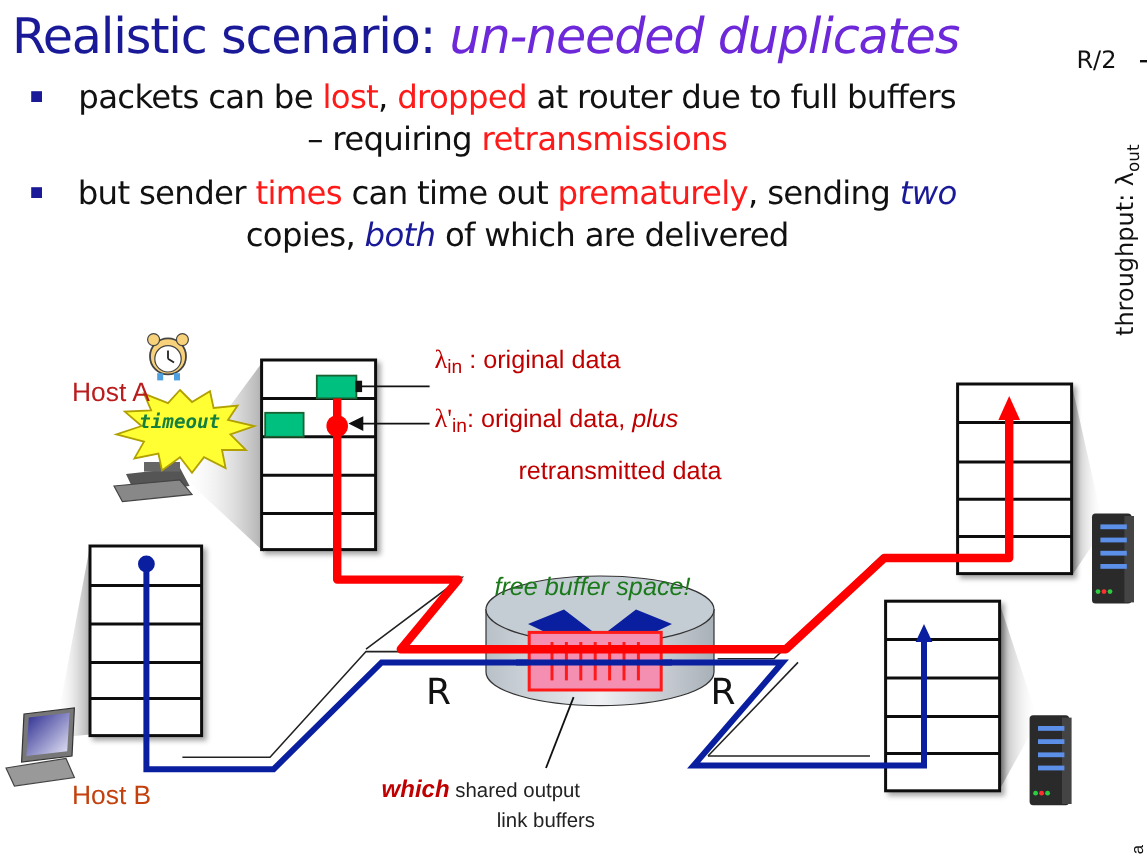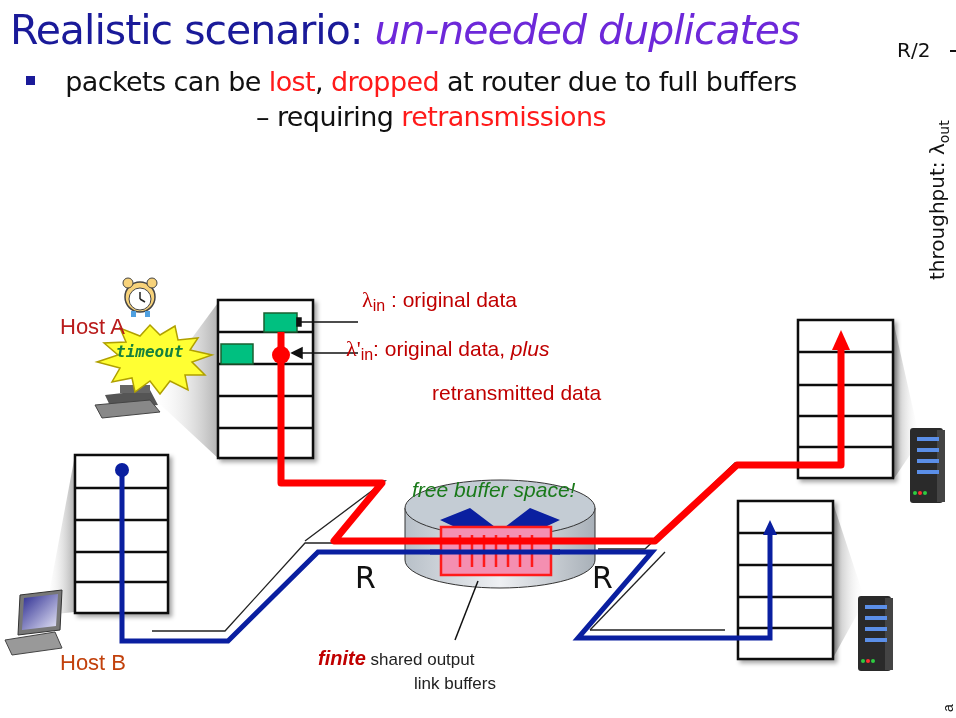--- a/index.html
+++ b/index.html
@@ -26,20 +26,24 @@
 
 <div class="title">
   <span>Realistic scenario: </span><span class="em">un-needed duplicates</span>
 </div>
 
 <div class="bullets">
   <div class="bullet">
     <span class="sq"></span>
     <span>packets can be </span><span class="red">lost</span><span>, </span><span class="red">dropped</span><span> at router due  to full buffers – requiring </span><span class="red">retransmissions</span>
   </div>
+  <div class="bullet">
+    <span class="sq"></span>
+    <span>but sender </span><span class="red">times</span><span> can time out </span><span class="red">prematurely</span><span>, sending </span><span class="blue-it">two</span><span> copies, </span><span class="blue-it">both</span><span> of which are delivered</span>
+  </div>
 </div>
 
 <div class="side-r2">R/2</div>
 <div class="side-tick"></div>
 <div class="side-ylabel"><span>throughput: λ</span><sub>out</sub></div>
 <div class="side-corner">a</div>
 
 <svg class="diagram" width="956" height="718" viewBox="0 0 956 718">
   <defs>
     <linearGradient id="zoomShade" x1="0" y1="0" x2="1" y2="0">
@@ -200,27 +204,27 @@
     <circle cx="873" cy="661" r="2" fill="#2ecc40"></circle>
   </g>
 </svg>
 
 <div class="lbl" style="left:60px; top:314px; color:#b91c1c; font-size:22px;">Host A</div>
 <div class="lbl" style="left:116px; top:342px; color:#15803d; font-size:16px; font-weight:bold; font-style:italic; font-family:'DejaVu Sans Mono', monospace;">timeout</div>
 
 <div class="lbl" style="left:362px; top:287px;text-align:center;">
   <span class="lam">λ</span><sub class="lam" style="font-size:16px; font-family:'Liberation Sans',sans-serif;">in</sub><span class="lam-text"> : original data</span>
 </div>
-<div class="lbl" style="left:346px; top:336px;">
+<div class="lbl" style="left:362px; top:336px;">
   <span class="lam">λ'</span><sub class="lam" style="font-size:16px; font-family:'Liberation Sans',sans-serif;">in</sub><span class="lam-text">: original data, </span><span class="lam-text" style="font-style:italic;">plus</span>
 </div>
 <div class="lbl lam-text" style="left:419px; top:381px;margin-left:13px;">retransmitted data</div>
 
 <div class="lbl" style="left:412px; top:478px; color:#1a7a1a; font-size:21px; font-style:italic;">free buffer space!</div>
 <div class="lbl" style="left:355px; top:560px; color:#111; font-size:30px; font-family:'DejaVu Sans',sans-serif;">R</div>
 <div class="lbl" style="left:592px; top:560px; color:#111; font-size:30px; font-family:'DejaVu Sans',sans-serif;">R</div>
 
 <div class="lbl" style="left:60px; top:650px; color:#c2410c; font-size:22px;">Host B</div>
 
 <div class="lbl" style="left:318px; top:647px; font-size:17px; color:#222;">
-  <span style="color:#c00000; font-weight:bold; font-style:italic; font-size:20px;">finite</span><span> shared output</span>
+  <span style="color:#c00000; font-weight:bold; font-style:italic; font-size:20px;">which</span><span> shared output</span>
 </div>
 <div class="lbl" style="left:414px; top:674px; font-size:17px; color:#222;">link buffers</div>
 
 </body></html>

